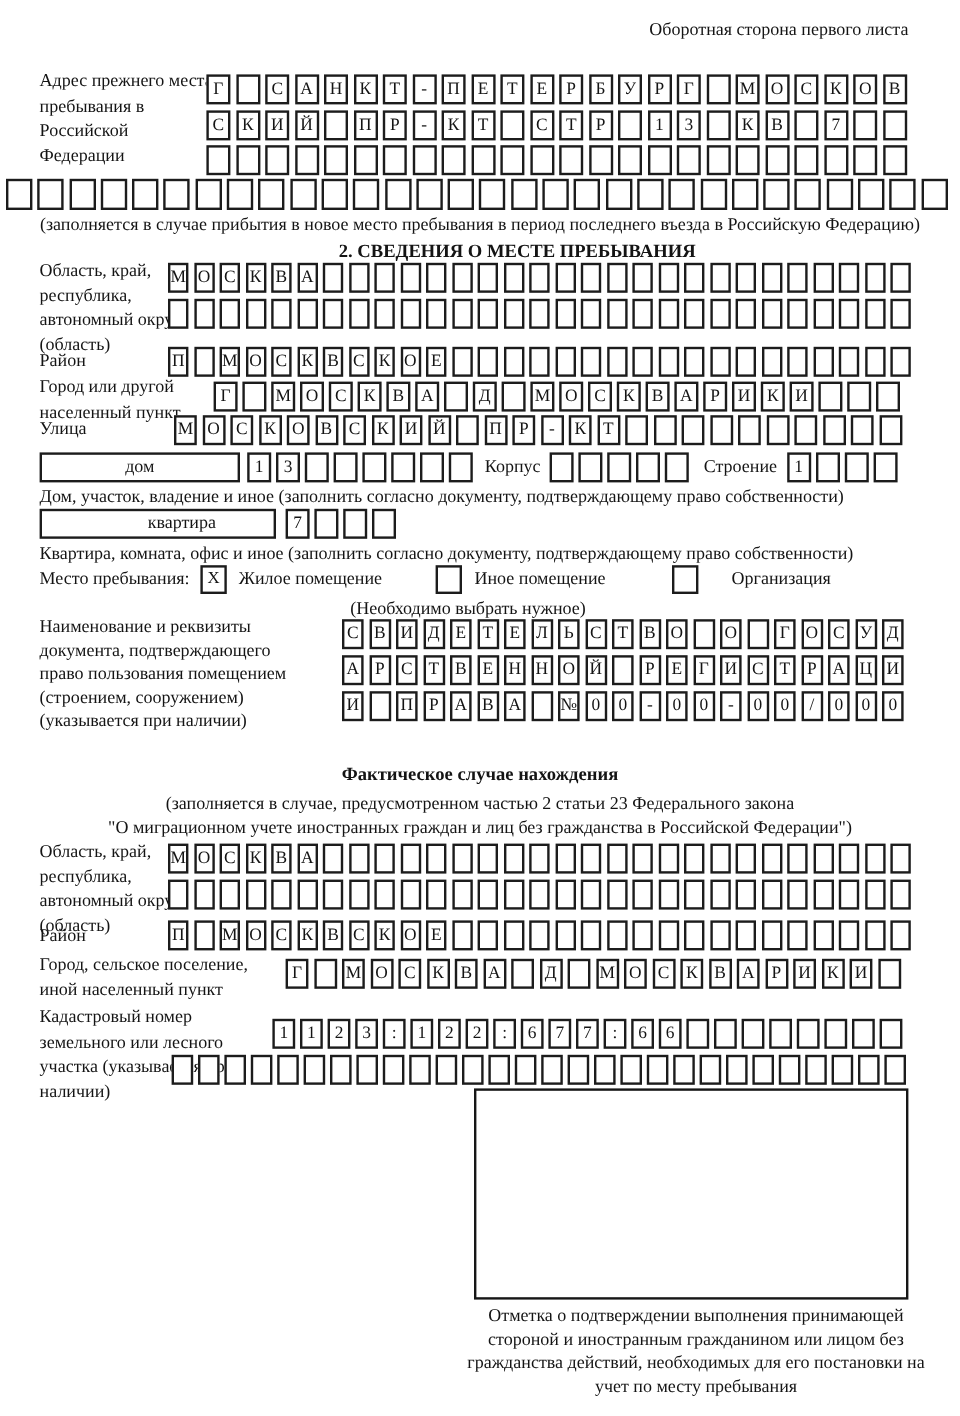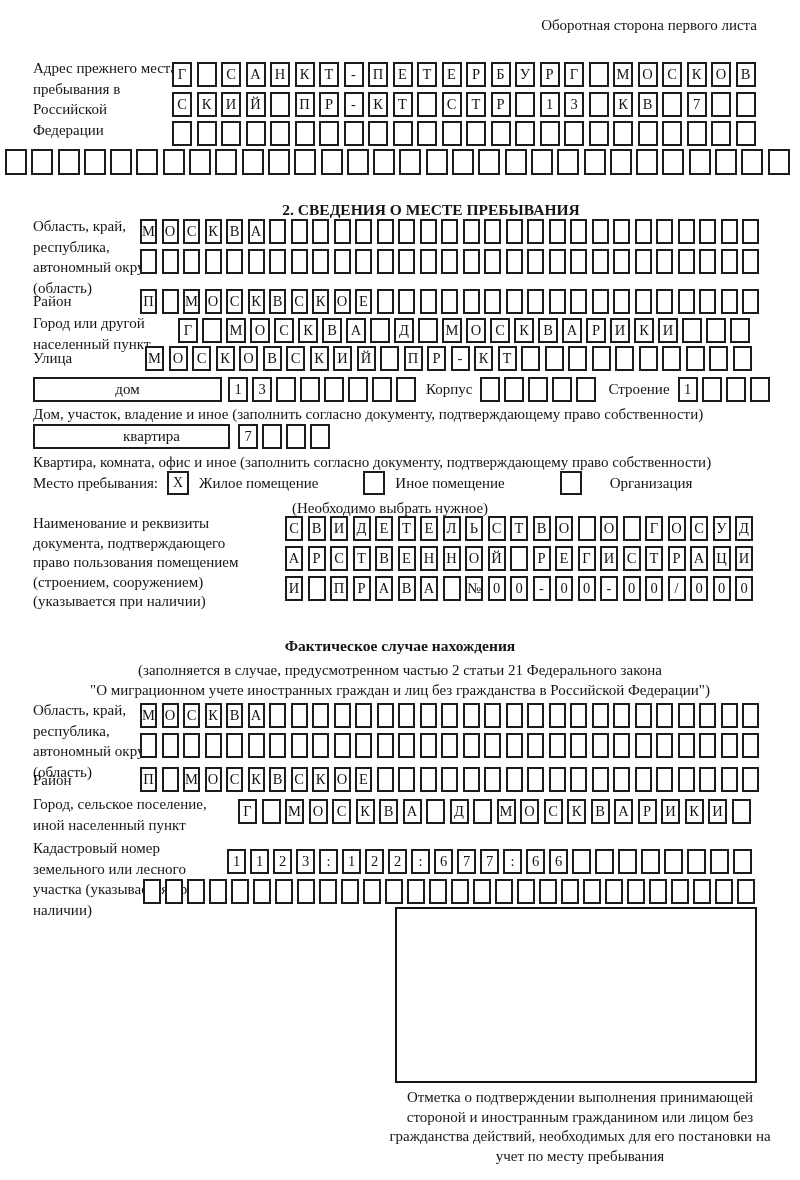--- a/index.html
+++ b/index.html
@@ -142,20 +142,21 @@
       <span class="cell"></span>
       <span class="cell"></span>
       <span class="cell"></span>
       <span class="cell"></span>
       <span class="cell"></span>
       <span class="cell"></span>
       <span class="cell"></span>
       <span class="cell"></span>
       <span class="cell"></span>
     </div>
+  <div class="abs caption center" style="left:0;top:179px;width:800px;">(заполняется в случае прибытия в новое место пребывания в период последнего въезда в Российскую Федерацию)</div>
 
   <div class="abs title center" style="left:0;top:201px;width:800px;padding-left:31px;">2. СВЕДЕНИЯ О МЕСТЕ ПРЕБЫВАНИЯ</div>
 
   <div class="abs label" style="left:33px;top:216px;width:120px;">Область, край, республика, автономный округ (область)</div>
   <div class="abs cellrow r29" style="left:140px;top:219px;">
       <span class="cell">М</span>
       <span class="cell">О</span>
       <span class="cell">С</span>
       <span class="cell">К</span>
       <span class="cell">В</span>
@@ -301,21 +302,21 @@
       <span class="cell"></span>
       <span class="cell"></span>
       <span class="cell"></span>
       <span class="cell"></span>
       <span class="cell"></span>
       <span class="cell"></span>
       <span class="cell"></span>
     </div>
 
   <div class="abs inlinerow" style="left:33px;top:377px;">
-    <div class="fieldbox" style="width:189px;margin-right:6px;">дом</div>
+    <div class="fieldbox" style="width:167px;margin-right:6px;">дом</div>
     <div class="cellrow rsm">
         <span class="cell">1</span>
         <span class="cell">3</span>
         <span class="cell"></span>
         <span class="cell"></span>
         <span class="cell"></span>
         <span class="cell"></span>
         <span class="cell"></span>
         <span class="cell"></span>
       </div>
@@ -424,21 +425,21 @@
       <span class="cell">-</span>
       <span class="cell">0</span>
       <span class="cell">0</span>
       <span class="cell">/</span>
       <span class="cell">0</span>
       <span class="cell">0</span>
       <span class="cell">0</span>
     </div>
 
   <div class="abs title center" style="left:0;top:637px;width:800px;">Фактическое случае нахождения</div>
-  <div class="abs caption center" style="left:40px;top:661px;width:720px;">(заполняется в случае, предусмотренном частью 2 статьи 21 Федерального закона</div>
+  <div class="abs caption center" style="left:40px;top:661px;width:720px;">(заполняется в случае, предусмотренном частью 2 статьи 23 Федерального закона</div>
   <div class="abs caption center" style="left:40px;top:681px;width:720px;">"О миграционном учете иностранных граждан и лиц без гражданства в Российской Федерации")</div>
 
   <div class="abs label" style="left:33px;top:700px;width:150px;">Область, край, республика, автономный округ (область)</div>
   <div class="abs cellrow r29" style="left:140px;top:703px;">
       <span class="cell">М</span>
       <span class="cell">О</span>
       <span class="cell">С</span>
       <span class="cell">К</span>
       <span class="cell">В</span>
       <span class="cell">А</span>

